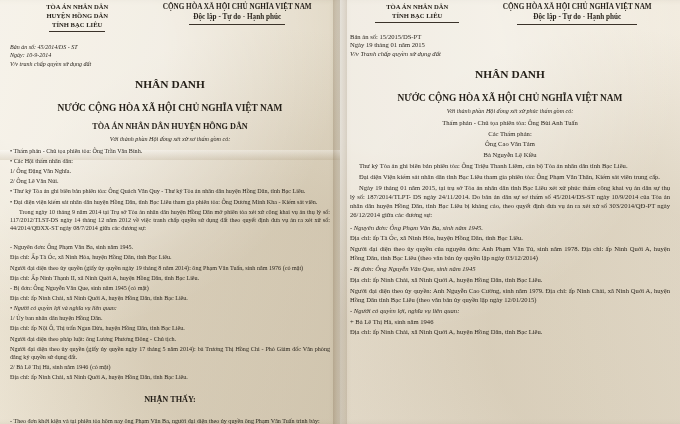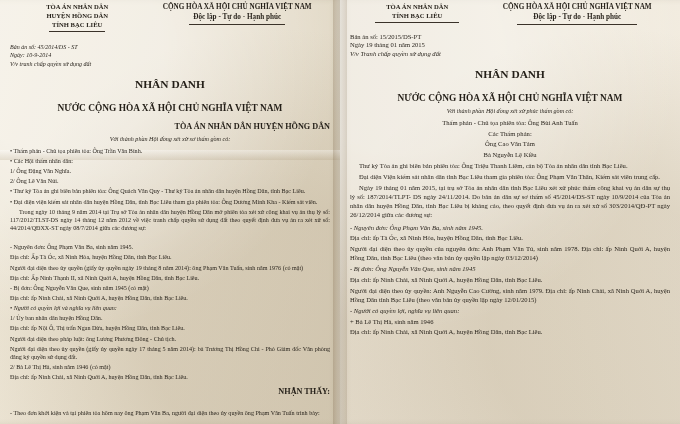--- a/index.html
+++ b/index.html
@@ -34,33 +34,33 @@
   .content{position:relative;padding:3px 10px 0 10px;color:#241f18;}
   .hdr{display:flex;align-items:flex-start;}
   .hdr-l{width:42%;text-align:center;}
   .hdr-r{width:58%;text-align:center;}
   .b{font-weight:bold;}
   .c{text-align:center;}
   .j{text-align:justify;}
   .t6{font-size:6.1px;line-height:1.34;}
   .t65{font-size:6.6px;line-height:1.35;}
   .t7{font-size:7.2px;line-height:1.36;}
-  .t8{font-size:8.2px;line-height:1.3;text-align:right;}
+  .t8{font-size:8.2px;line-height:1.3;}
   .t9{font-size:9.4px;line-height:1.28;}
   .t11{font-size:11.4px;line-height:1.25;}
   .rule{height:1px;background:#3a3229;margin:1px auto 0 auto;}
   .r1{width:56px;}
   .r2{width:84px;}
   .r3{width:96px;}
   .r4{width:120px;}
   .it{font-style:italic;}
   .mt2{margin-top:2px;}
   .mt3{margin-top:11px;}
   .mt4{margin-top:4px;}
-  .mt6{margin-top:6px;}
+  .mt6{margin-top:14px;}
   .mt8{margin-top:8px;}
   .mt10{margin-top:8px;}
   .p{margin:0 0 2px 0;text-indent:9px;}
   .p0{margin:0 0 2px 0;}
   .fold{
     position:absolute;top:0;bottom:0;width:14px;left:333px;
     background:linear-gradient(90deg,rgba(120,100,70,.28),rgba(255,255,255,.22),rgba(120,100,70,.20));
     pointer-events:none;
   }
   .crease{

